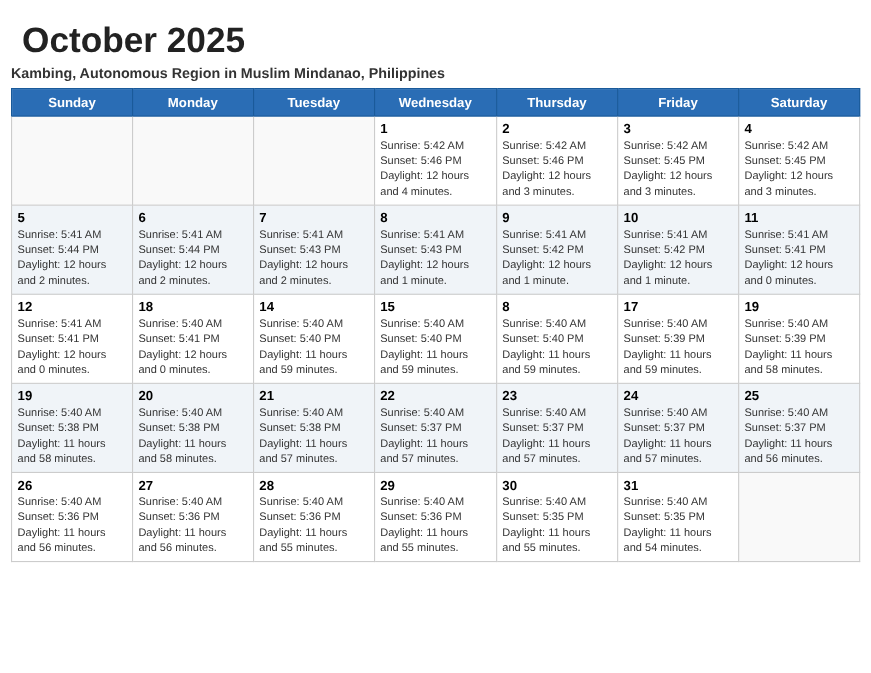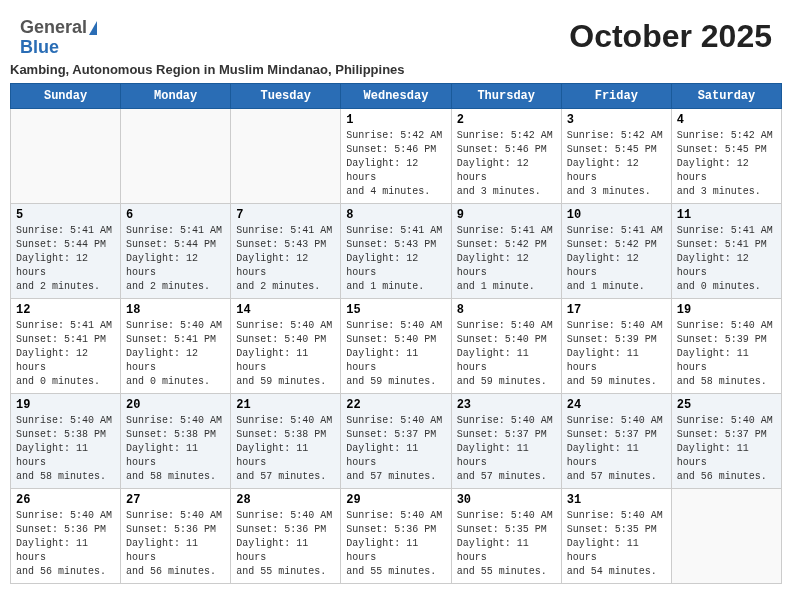--- a/index.html
+++ b/index.html
@@ -47,21 +47,20 @@
     .subtitle {
       font-size: 13px;
       color: #333;
       margin-bottom: 6px;
       font-weight: bold;
     }
     .calendar {
       width: 100%;
       border-collapse: collapse;
       font-size: 10.5px;
-      font-family: Liberation Mono, monospace;
     }
     .calendar th {
       background: #2a6db5;
       color: #fff;
       text-align: center;
       padding: 5px 2px;
       font-size: 12px;
       border: 1px solid #1a5a9a;
     }
     .calendar td {
@@ -87,27 +86,20 @@
     .cell-text {
       font-size: 10px;
       color: #333;
       line-height: 1.4;
     }
   </style>
 </head>
 <body>
 
 <div class="header">
-  <div class="logo">
-    <div class="logo-line">
-      <span class="logo-general">General</span>
-      <span class="logo-icon"></span>
-    </div>
-    <span class="logo-blue">Blue</span>
-  </div>
   <div class="month-title">October 2025</div>
 </div>
 <div class="subtitle">Kambing, Autonomous Region in Muslim Mindanao, Philippines</div>
 
 <table class="calendar">
   <thead>
     <tr>
     <th>Sunday</th>
         <th>Monday</th>
         <th>Tuesday</th>

